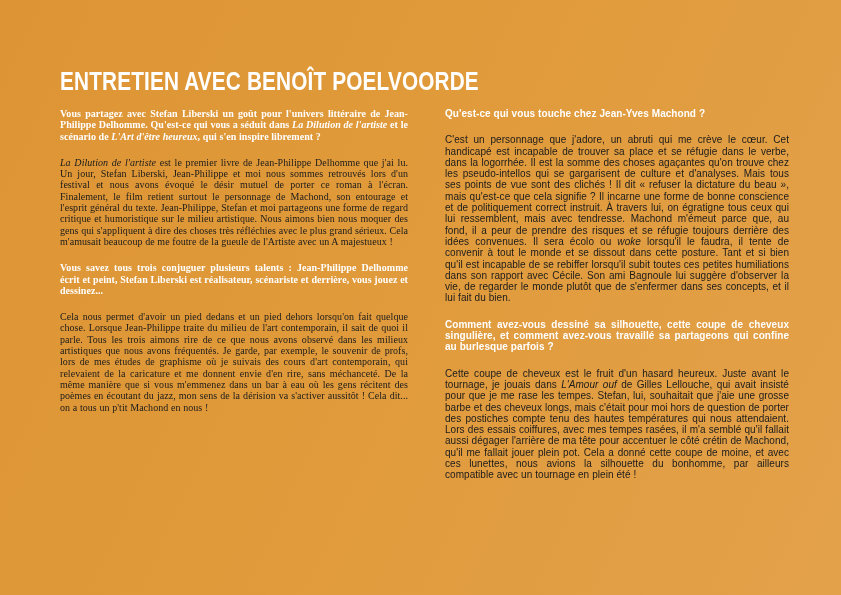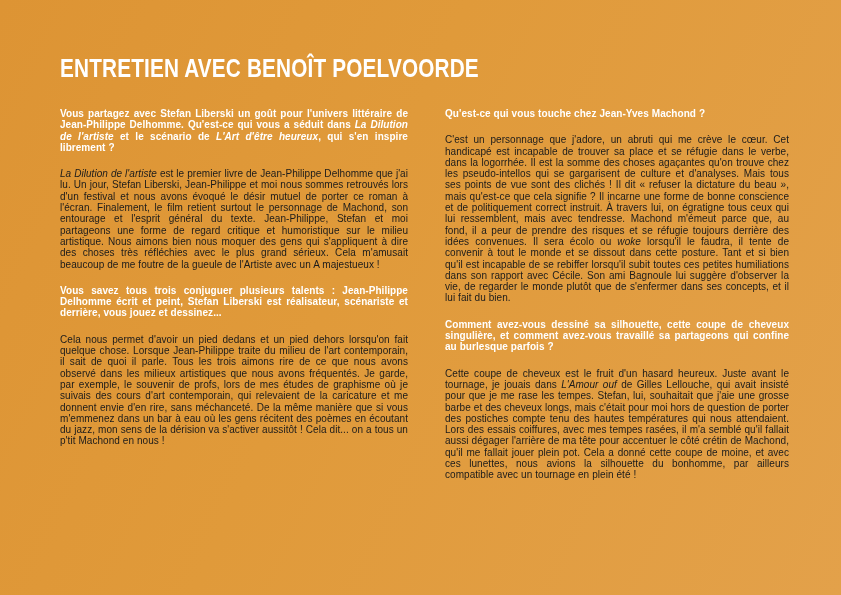--- a/index.html
+++ b/index.html
@@ -22,21 +22,21 @@
     box-sizing: border-box;
     background:
       linear-gradient(115deg, #dd9434 0%, #e09a3a 42%, #e3a14a 100%);
     overflow: hidden;
   }
 
   
   .header {
     position: absolute;
     left: 60px;
-    top: 38px;
+    top: 51px;
     width: 740px;
   }
   .title {
     display: block;
     color: #ffffff;
     font-size: 25px;
     font-weight: bold;
     line-height: 27px;
     letter-spacing: 0.2px;
     white-space: nowrap;
@@ -62,21 +62,21 @@
     top: 108px;
     width: 732px;
     display: flex;
     flex-direction: row;
     align-items: flex-start;
     gap: 37px;
   }
   .col {
     flex: 0 0 auto;
   }
-  .col-left  { width: 348px; }
+  .col-left  { width: 348px; font-family: Liberation Serif, serif; }
   .col-right { width: 344px; }
 
   .block {
     margin: 0 0 15px 0;
     text-align: justify;
     text-justify: inter-word;
     font-size: 10px;
     line-height: 11.3px;
     letter-spacing: 0.05px;
     word-spacing: 0.1px;

